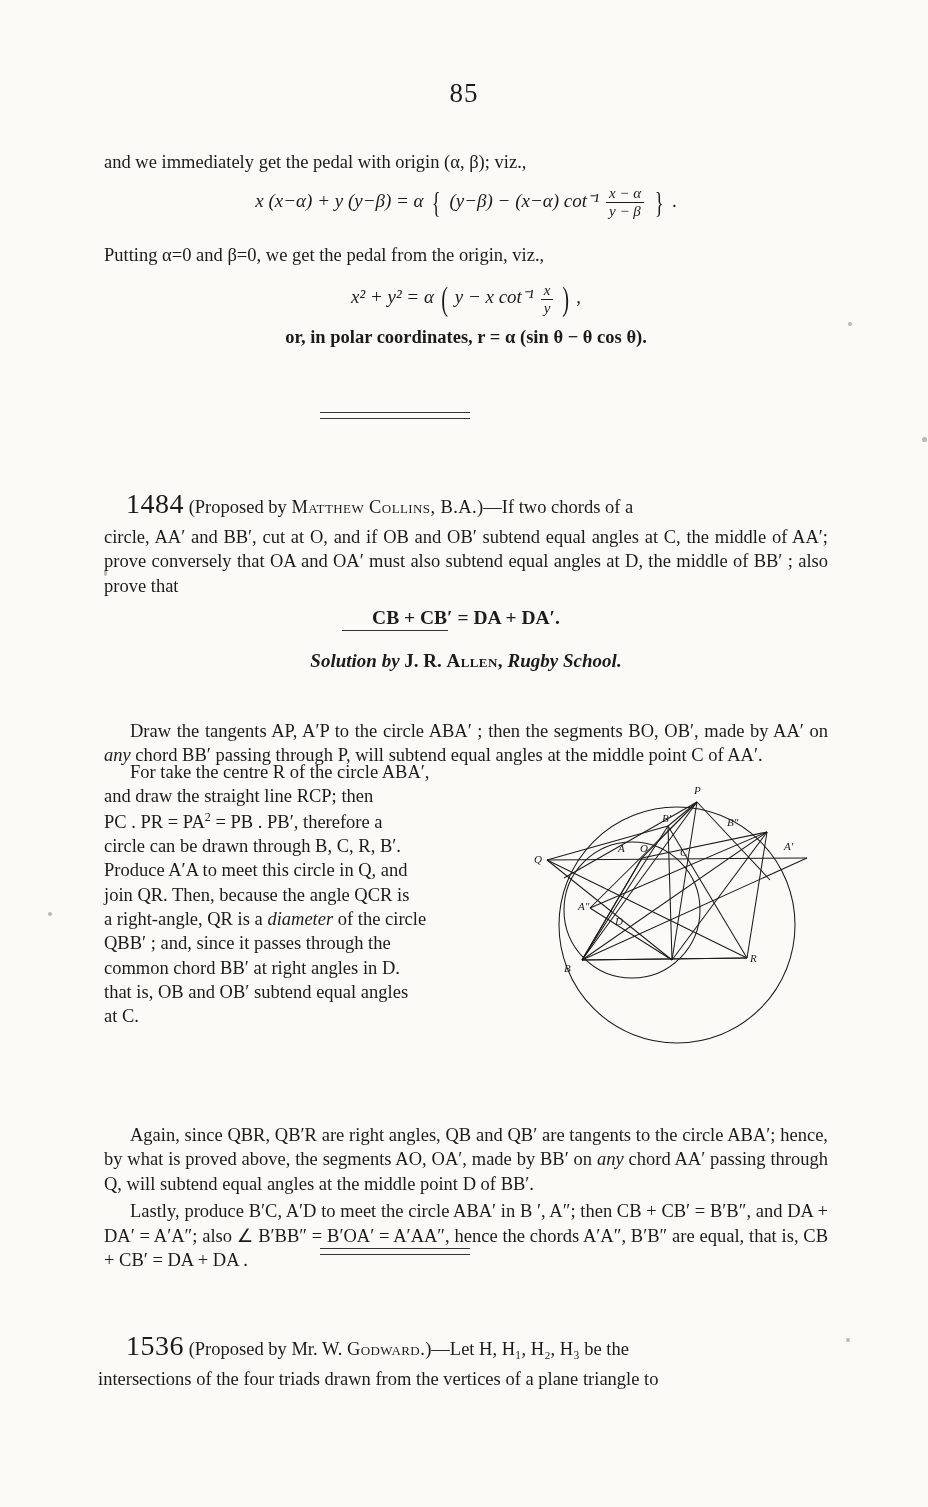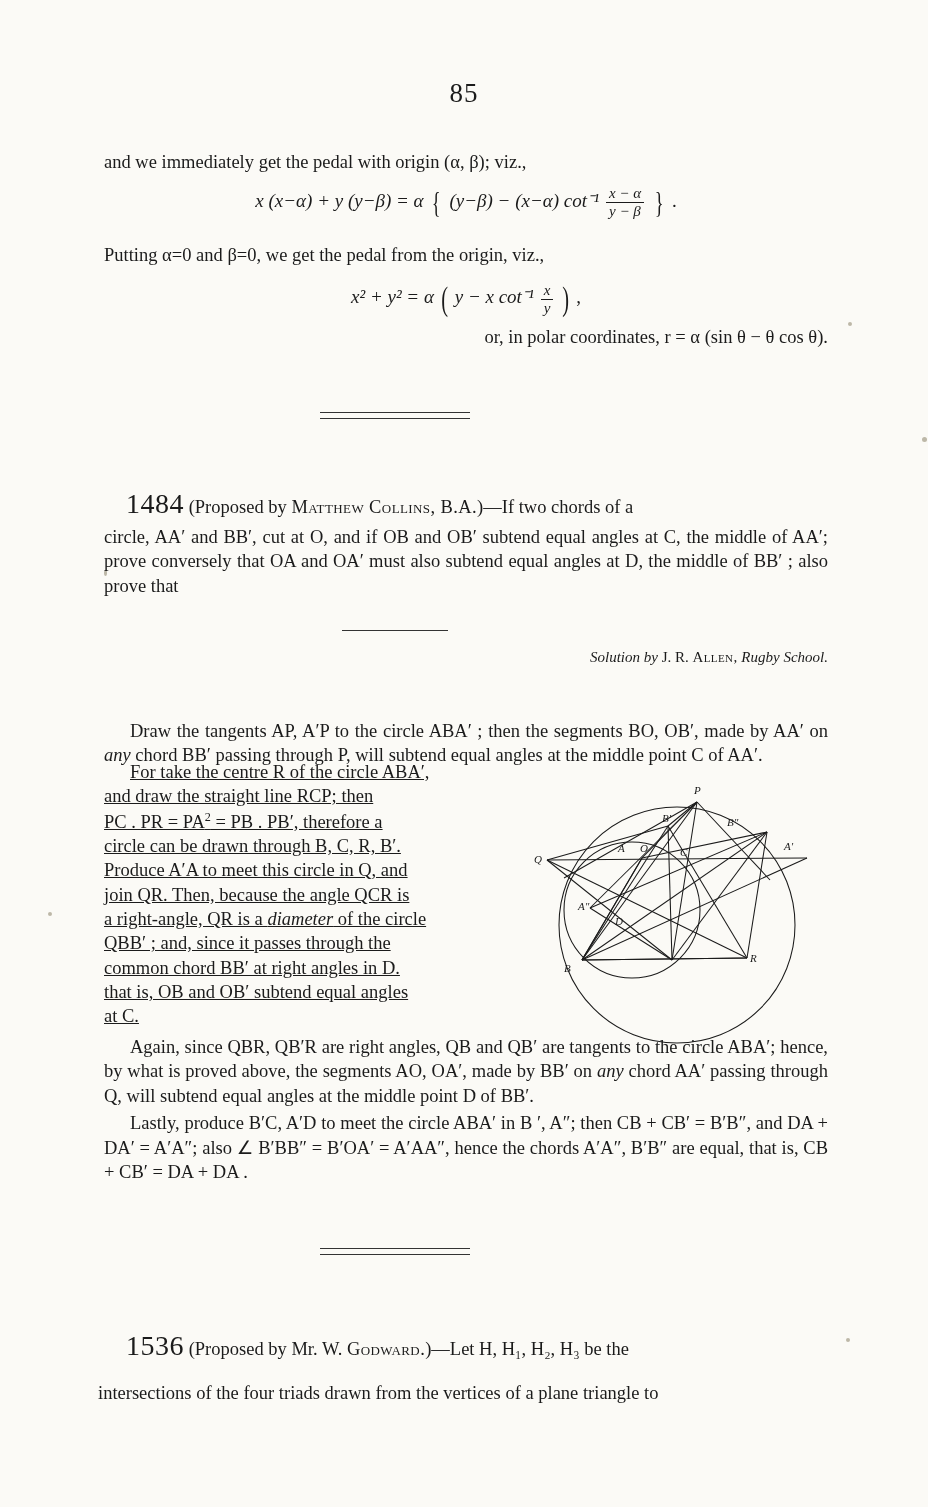--- a/index.html
+++ b/index.html
@@ -37,21 +37,21 @@
     left: 104px;
     width: 724px;
   }
   p {
     margin: 0;
     font-size: 18.5px;
     line-height: 1.32;
     text-align: justify;
   }
   .indent { text-indent: 26px; margin-top: 29px; }
-  .center { text-align: right; }
+  .center { text-align: center; font-weight: bold; }
   .math {
     text-align: center;
     font-family: "Liberation Serif", serif;
     font-size: 19px;
     font-style: italic;
   }
   .math .up { font-style: normal; }
   .frac {
     display: inline-block;
     vertical-align: middle;
@@ -95,21 +95,20 @@
   }
   .rule-single {
     position: absolute;
     left: 50%;
     transform: translateX(-50%);
     width: 106px;
     border-top: 1.5px solid #333;
   }
   .two-col-wrap {
     position: relative;
-    text-decoration: underline;
   }
   .text-left {
     width: 418px;
     font-size: 18.5px;
     line-height: 1.315;
     text-align: justify;
   }
   .figure {
     position: absolute;
     right: -12px;
@@ -169,26 +168,27 @@
   </div>
 
   <div class="rule-double" style="top:412px;"></div>
 
   <div class="col" style="top:486px;">
     <p>
       <span style="display:inline-block; width:22px;"></span><span class="bignum">1484</span>
       <span>(Proposed by </span><span class="sc">Matthew Collins, B.A.</span><span>)—If two chords of a</span>
     </p>
     <p style="margin-top:2px;">circle, AA′ and BB′, cut at O, and if OB and OB′ subtend equal angles at C, the middle of AA′; prove conversely that OA and OA′ must also subtend equal angles at D, the middle of BB′ ; also prove that</p>
+    <p class="center" style="margin-top:7px; font-size:19.5px;">CB + CB′  =  DA + DA′.</p>
   </div>
 
   <div class="rule-single" style="top:630px;"></div>
 
   <div class="col center" style="top:648px;">
-    <p class="center" style="font-size:15px;">
+    <p class="center" style="font-size:19px;">
       <span class="ital">Solution by </span><span>J. R. </span><span class="sc">Allen,</span> <span class="ital">Rugby School.</span>
     </p>
   </div>
 
   <div class="col" style="top:690px;">
     <p class="indent">Draw the tangents  AP, A′P to the circle ABA′ ; then the segments BO, OB′, made by AA′ on <i>any</i> chord BB′ passing through P, will subtend equal angles at the middle point C of AA′.</p>
   </div>
 
   <div class="col" style="top:760px;">
     <div class="two-col-wrap">
@@ -254,28 +254,28 @@
             <text x="56" y="150">A″</text>
             <text x="93" y="165">D</text>
             <text x="228" y="202">R</text>
             <text x="42" y="212">B</text>
           </g>
         </svg>
       </div>
     </div>
   </div>
 
-  <div class="col" style="top:1006px;">
+  <div class="col" style="top:1094px;">
     <p class="indent">Again, since QBR, QB′R are right angles, QB and QB′ are tangents to the circle ABA′; hence, by what is proved above, the segments AO, OA′, made by BB′ on <i>any</i> chord AA′ passing through Q, will subtend equal angles at the middle point D of BB′.</p>
     <p class="indent" style="margin-top:3px;">Lastly, produce B′C,  A′D to meet the circle ABA′ in B ′, A″; then CB + CB′  =  B′B″, and DA + DA′ = A′A″; also ∠ B′BB″ = B′OA′ = A′AA″, hence the chords A′A″, B′B″ are equal, that is, CB + CB′  =  DA + DA .</p>
   </div>
 
   <div class="rule-double" style="top:1248px;"></div>
 
   <div class="col" style="top:1328px;">
     <p>
       <span style="display:inline-block; width:22px;"></span><span class="bignum">1536</span>
       <span>(Proposed by Mr. W. </span><span class="sc">Godward.</span><span>)—Let H, H₁, H₂, H₃ be the</span>
     </p>
-    <p style="margin-top:16px; margin-left:-6px;">intersections of the four triads drawn from the vertices of a plane triangle to</p>
+    <p style="margin-top:2px; margin-left:-6px;">intersections of the four triads drawn from the vertices of a plane triangle to</p>
   </div>
 
 </div>
 
 </body></html>

